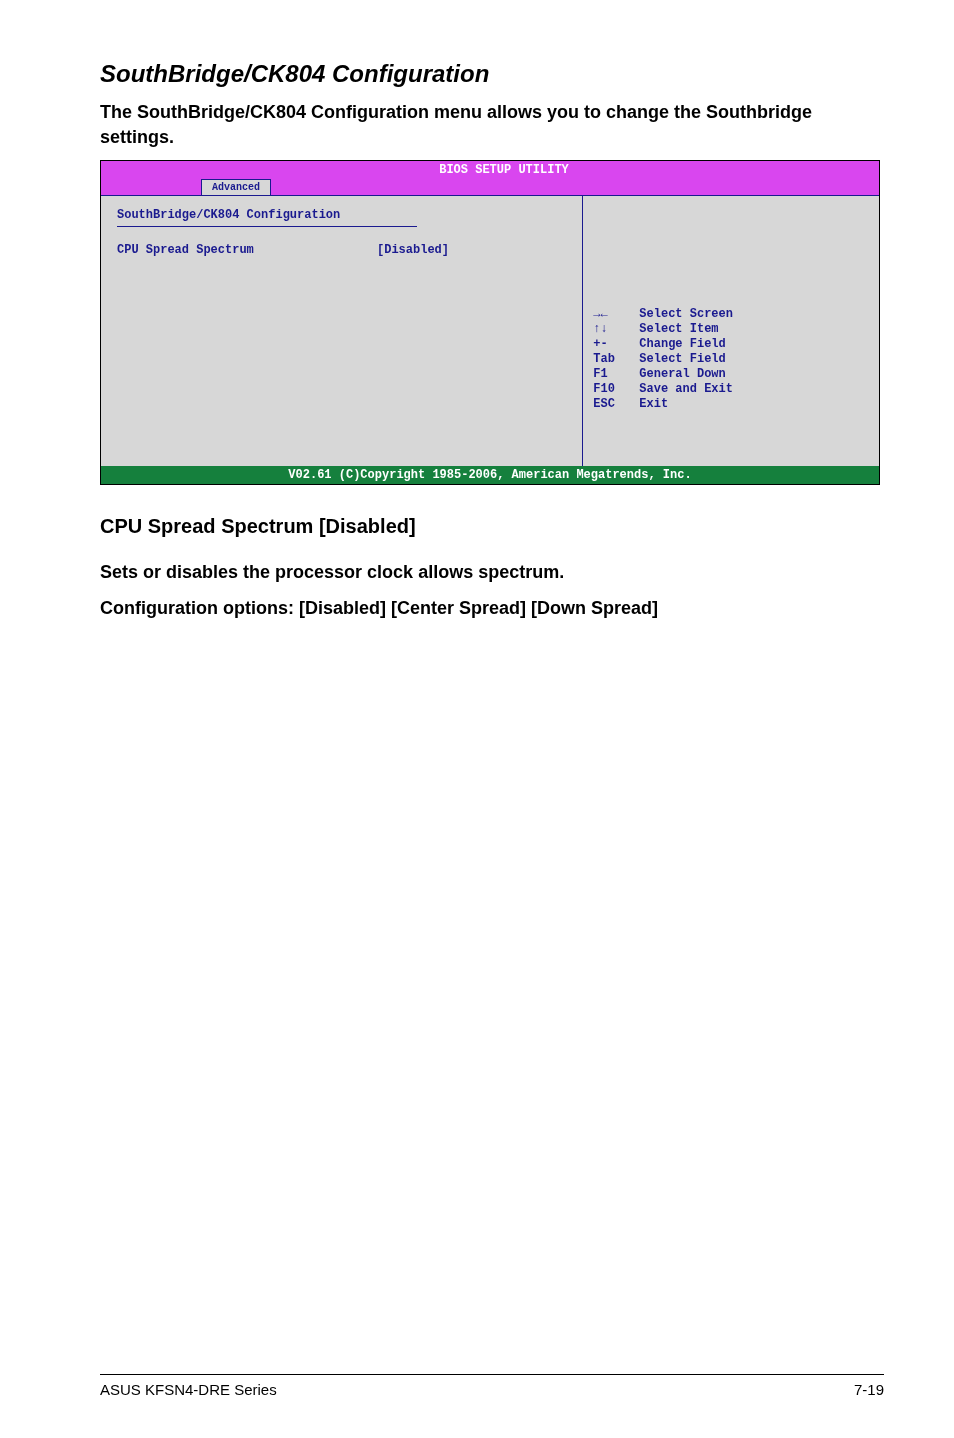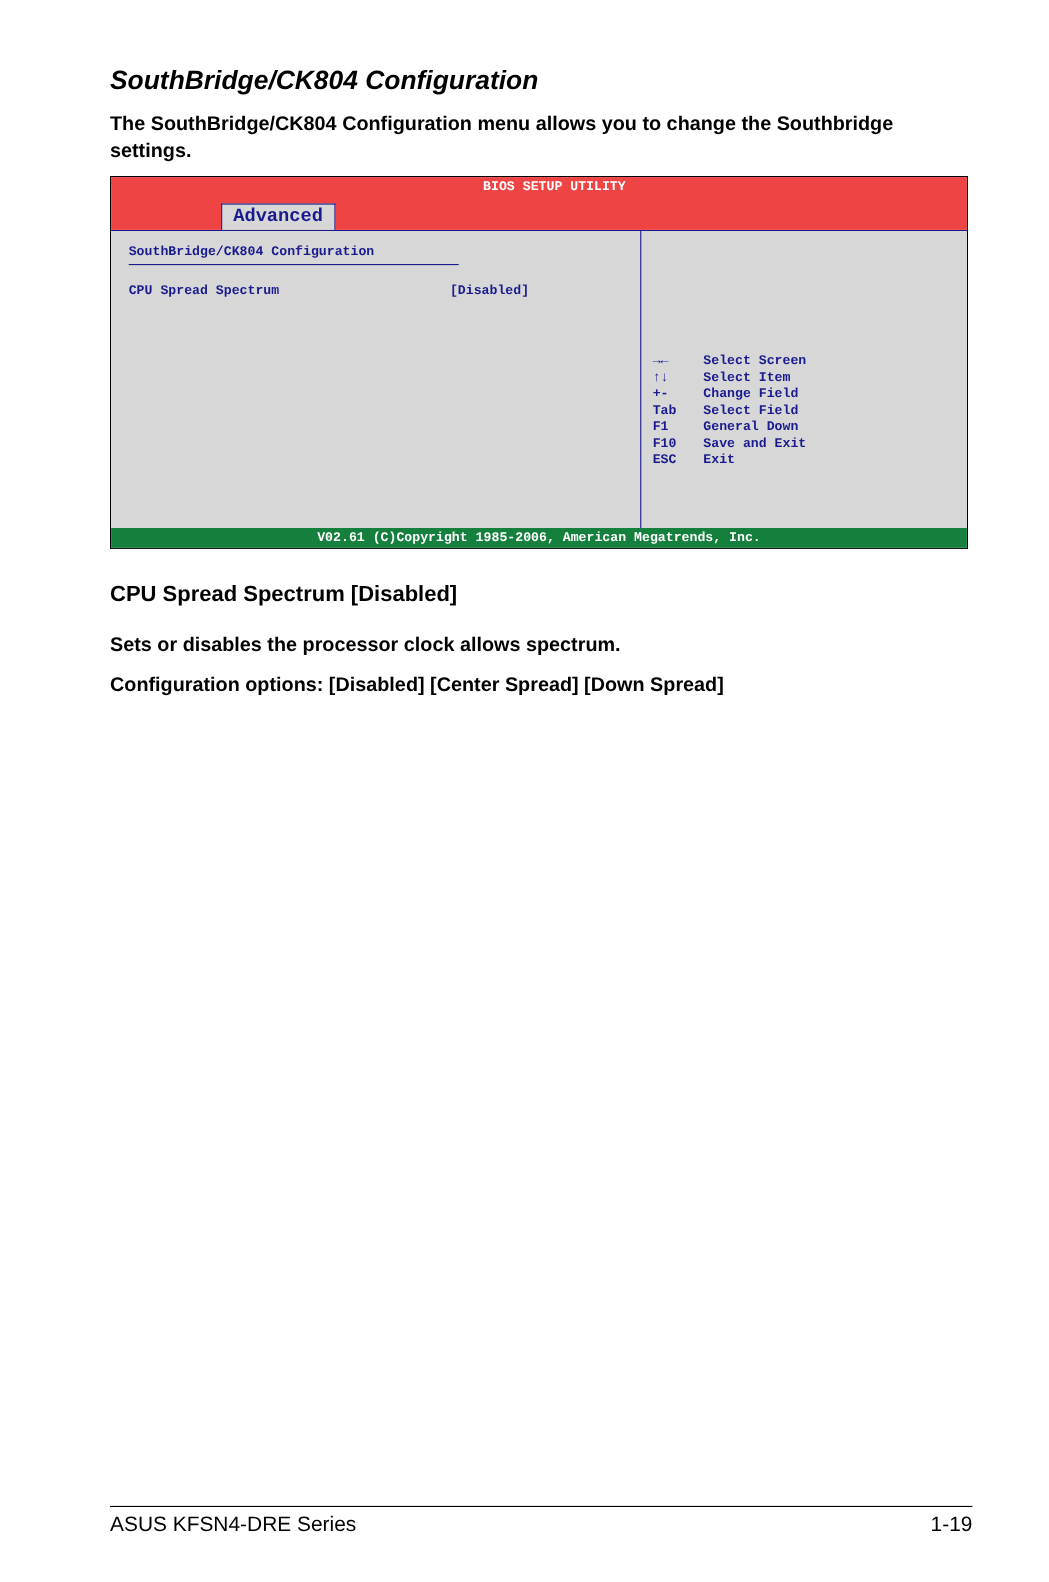--- a/index.html
+++ b/index.html
@@ -30,41 +30,41 @@
     .bios-container {
       width: 780px;
       margin-top: 5px;
       margin-bottom: 30px;
       border: 1px solid #000;
       font-family: "Courier New", monospace;
       font-size: 12px;
       font-weight: bold;
     }
     .bios-topbar {
-      background: #ef4444;
+      background: #d946ef;
       color: #fff;
       position: relative;
-      height: 48px;
+      height: 34px;
       padding-left: 28px;
     }
     .bios-title {
       text-align: center;
       padding-top: 2px;
       font-size: 12px;
     }
     .bios-tab {
       position: absolute;
       left: 100px;
       bottom: 0;
       background: #d7d7d7;
       color: #1a1a8f;
       padding: 2px 10px 2px 10px;
       border: 1px solid #1a1a8f;
       border-bottom: none;
-      font-size: 17px;
+      font-size: 10px;
     }
     .bios-body {
       display: flex;
       background: #d7d7d7;
       color: #1a1a8f;
       border-top: 1px solid #1a1a8f;
     }
     .bios-left {
       flex: 0 0 62%;
       padding: 12px 16px 24px 16px;
@@ -89,21 +89,20 @@
       margin-bottom: 16px;
     }
     .bios-row {
       display: flex;
     }
     .bios-row .label {
       width: 260px;
     }
     .bios-row .value {
       width: 120px;
-      margin-left: 32px;
     }
     .nav-hints {
       margin-top: auto;
       padding-bottom: 30px;
     }
     .nav-hints div {
       display: flex;
       line-height: 1.25;
     }
     .nav-hints .key {
@@ -123,21 +122,21 @@
     }
     .page-footer {
       position: absolute;
       bottom: 40px;
       left: 100px;
       right: 70px;
       border-top: 1px solid #000;
       padding-top: 6px;
       display: flex;
       justify-content: space-between;
-      font-size: 19px;
+      font-size: 15px;
     }
   </style>
 </head>
 <body>
 
 <h2 class="section-heading">SouthBridge/CK804 Configuration</h2>
 <p class="body-text">The SouthBridge/CK804 Configuration menu allows you to change the Southbridge settings.</p>
 
 <div class="bios-container">
   <div class="bios-topbar">
@@ -188,14 +187,14 @@
   </div>
   <div class="bios-footer">V02.61 (C)Copyright 1985-2006, American Megatrends, Inc.</div>
 </div>
 
 <h3 class="sub-heading">CPU Spread Spectrum [Disabled]</h3>
 <p class="body-text">Sets or disables the processor clock allows spectrum.</p>
 <p class="body-text">Configuration options: [Disabled] [Center Spread] [Down Spread]</p>
 
 <div class="page-footer">
   <span>ASUS KFSN4-DRE Series</span>
-  <span>1-19</span>
+  <span>7-19</span>
 </div>
 
 </body></html>

